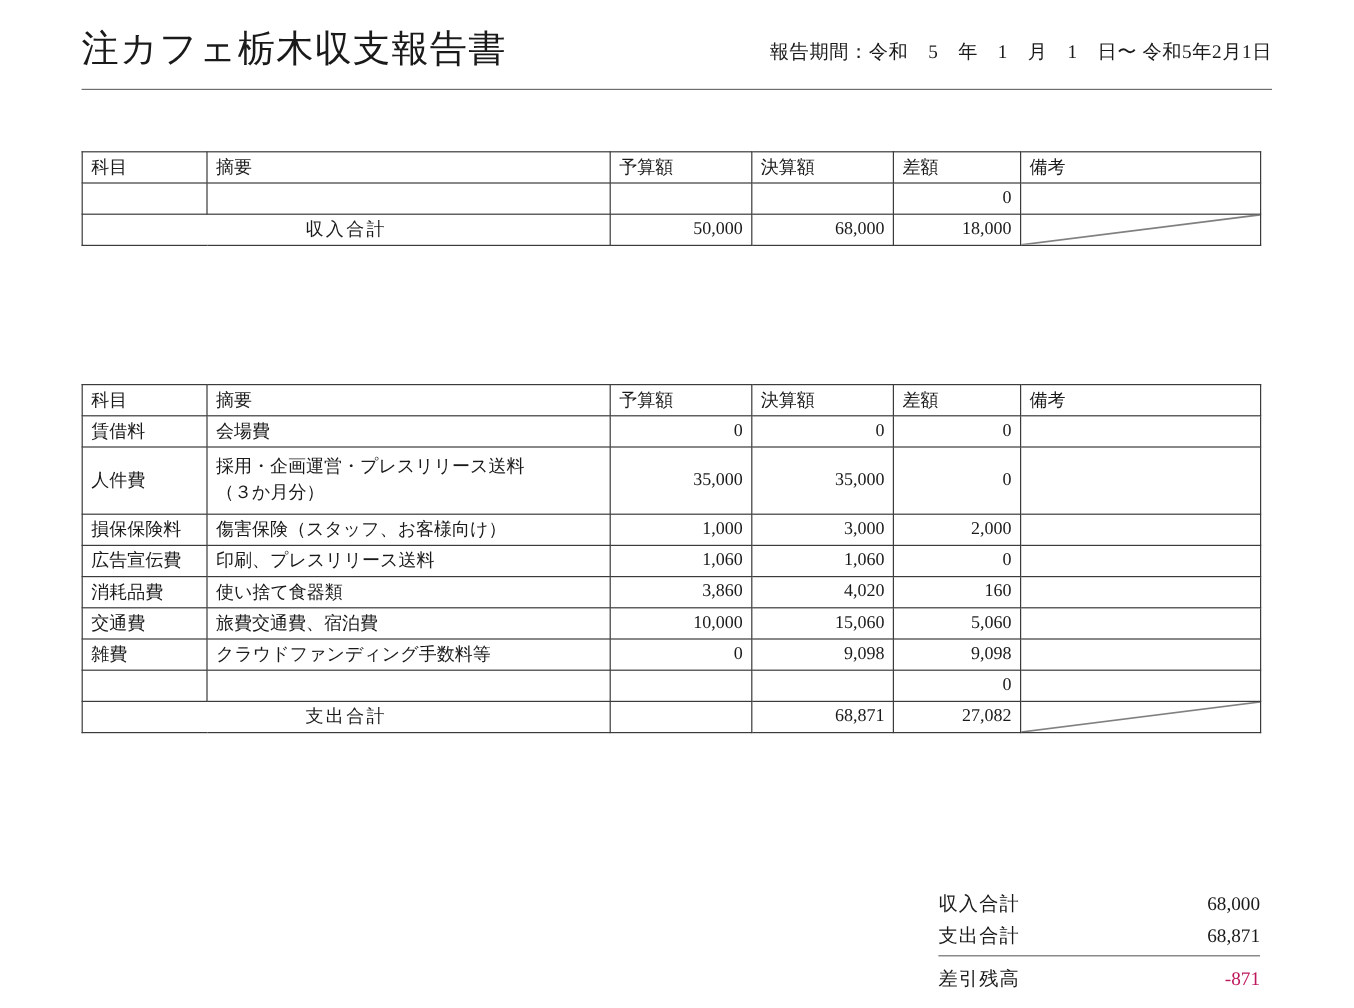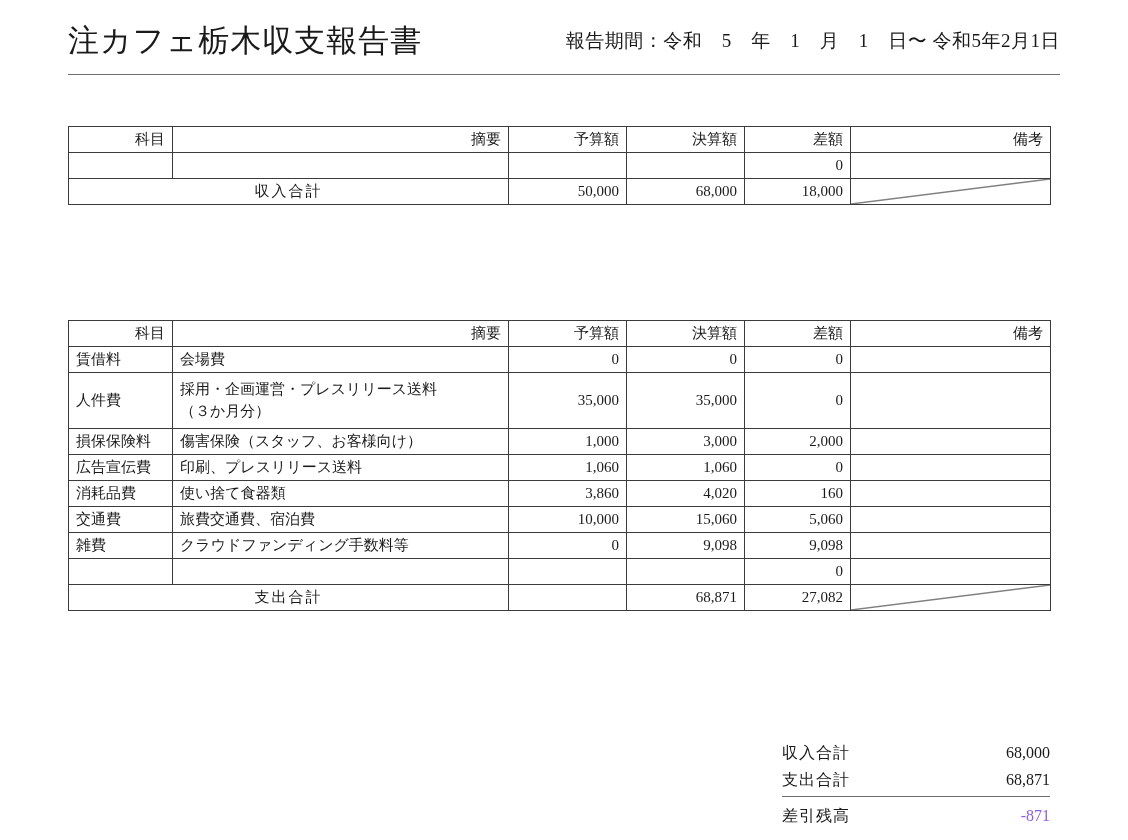--- a/index.html
+++ b/index.html
@@ -34,21 +34,21 @@
     justify-content: space-between;
   }
   .doc-title {
     font-size: 31px;
     letter-spacing: 1px;
     font-family: "Liberation Serif", "DejaVu Serif", serif;
     white-space: nowrap;
     line-height: 1.2;
   }
   .period {
-    font-size: 19px;
+    font-size: 16px;
     white-space: nowrap;
     padding-bottom: 5px;
     letter-spacing: 0.5px;
     margin-left: 20px;
   }
   .header-rule {
     position: absolute;
     left: 68px;
     top: 74px;
     width: 992px;
@@ -79,21 +79,21 @@
 
   table.ledger td, table.ledger th {
     border: 1px solid #3b3b3b;
     padding: 3px 7px;
     font-weight: normal;
     vertical-align: middle;
     height: 26px;
     box-sizing: border-box;
   }
   table.ledger th {
-    text-align: right;
+    text-align: left;
   }
   .col-item    { width: 104px; }
   .col-desc    { width: 336px; }
   .col-budget  { width: 118px; }
   .col-actual  { width: 118px; }
   .col-diff    { width: 106px; }
   .col-note    { width: 200px; }
 
   td.num {
     text-align: right;
@@ -141,21 +141,21 @@
     font-size: 16px;
   }
   .summary-row {
     display: flex;
     justify-content: space-between;
     align-items: baseline;
     padding: 3px 0;
   }
   .summary-row .label { letter-spacing: 1px; }
   .summary-row .value { font-variant-numeric: tabular-nums; }
-  .summary-row.negative .value { color: #8b5cf6; }
+  .summary-row.negative .value { color: #be185d; }
   .summary-rule {
     border-top: 1px solid #6e6e6e;
     margin-top: 2px;
     padding-top: 9px;
   }
 </style>
 </head>
 <body>
 
 <div class="page">

